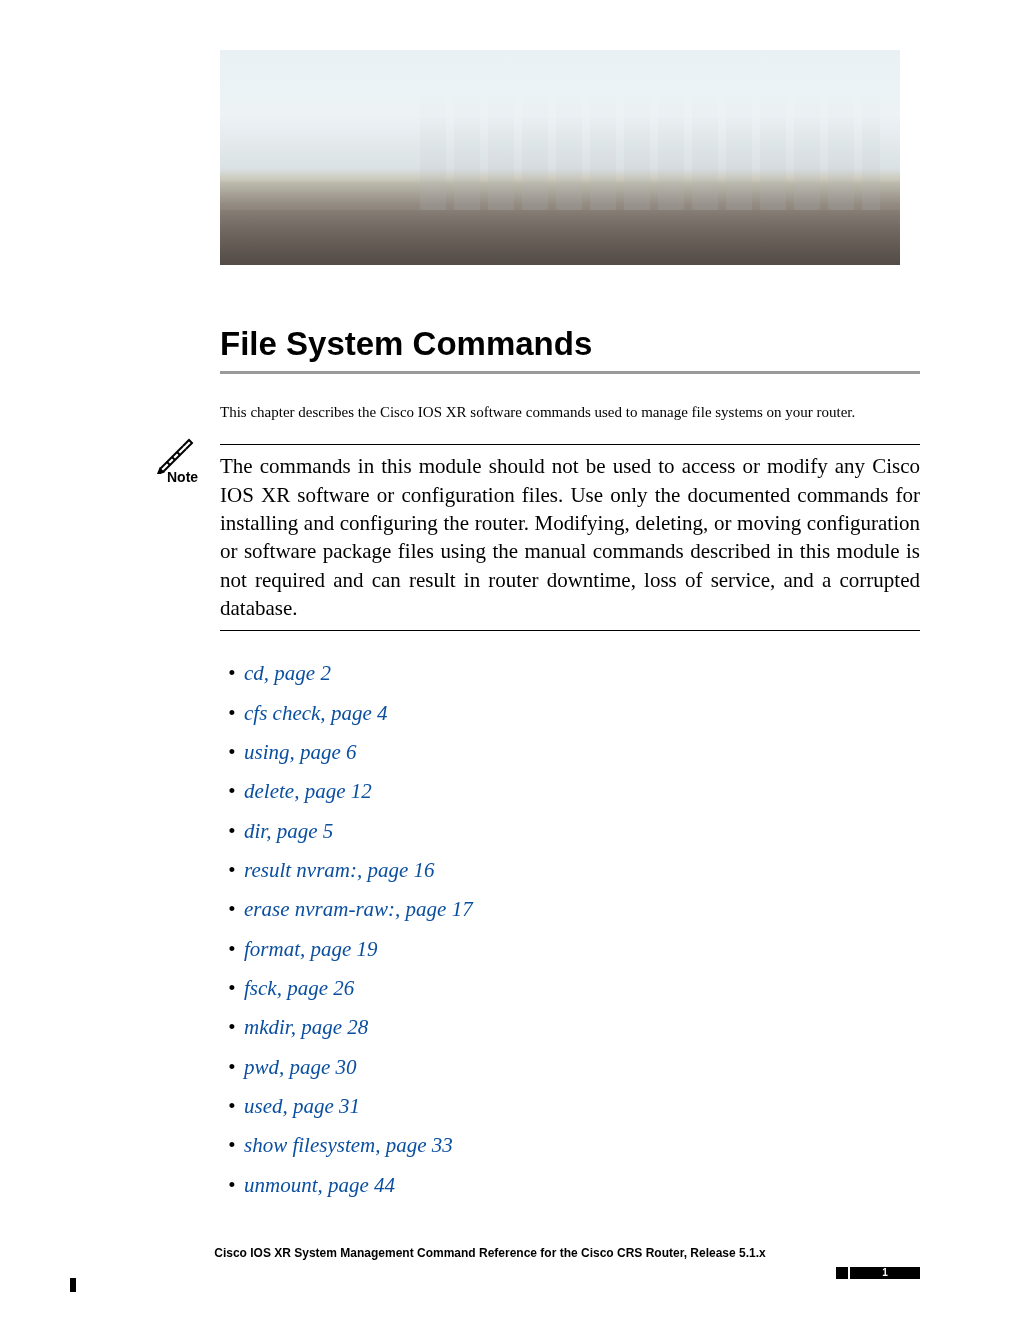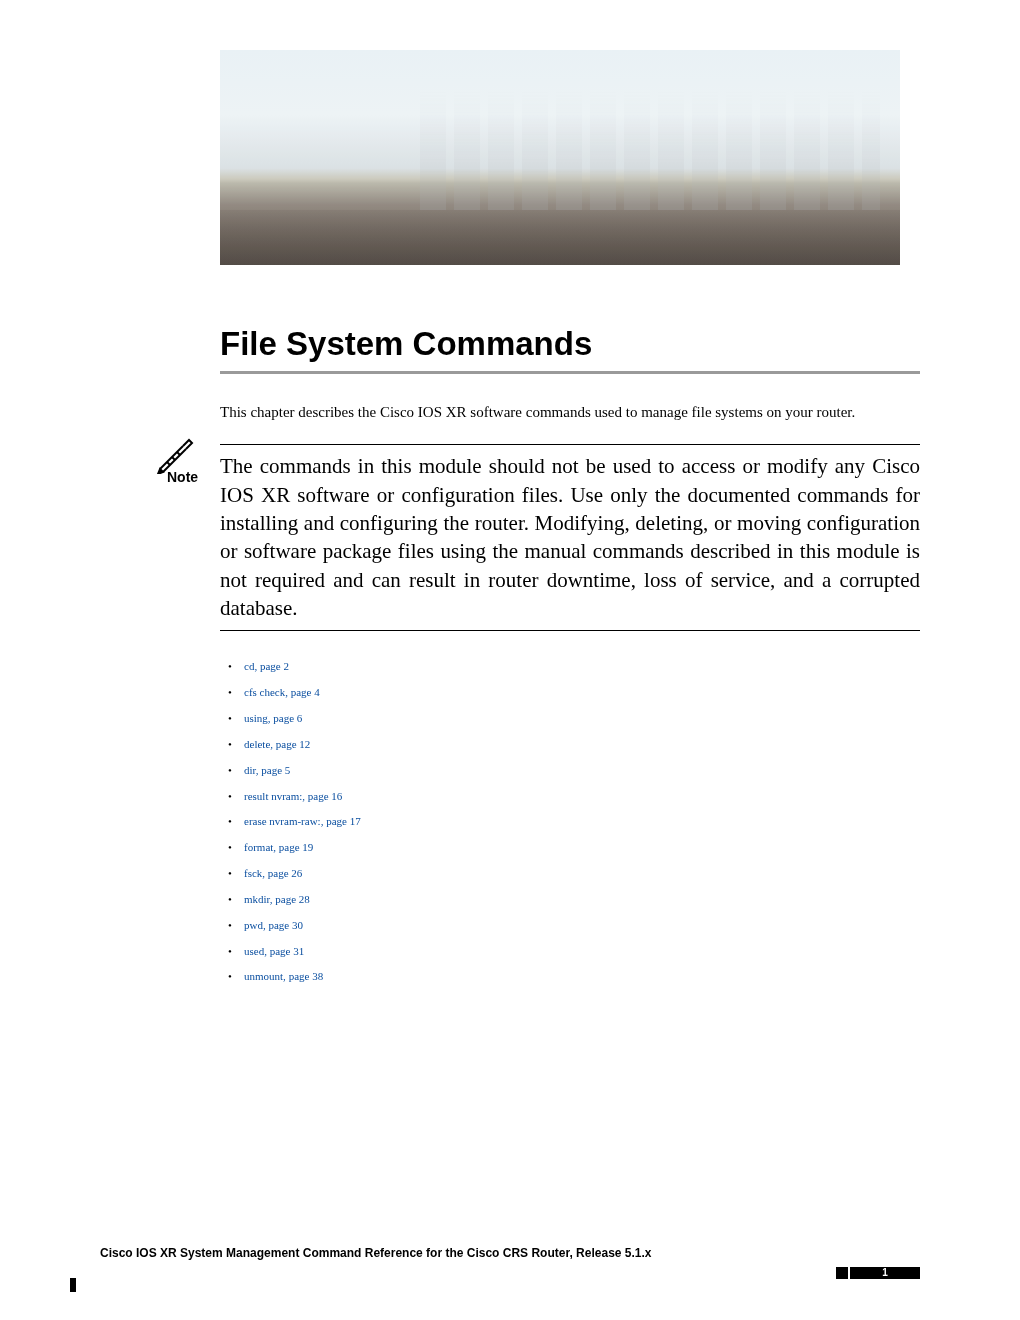--- a/index.html
+++ b/index.html
@@ -102,25 +102,26 @@
     line-height: 1.35;
     padding: 7px 0 8px 0;
     text-align: justify;
   }
   .toc {
     margin-left: 120px;
     margin-top: 28px;
     list-style: none;
   }
   .toc li {
-    font-size: 11px;
+    font-size: 21px;
     line-height: 1.35;
     margin-bottom: 11px;
     padding-left: 24px;
     position: relative;
+    font-style: italic;
   }
   .toc li::before {
     content: "•";
     position: absolute;
     left: 8px;
     top: 0;
     color: #000;
   }
   .toc a {
     color: #0b4fa0;
@@ -128,21 +129,21 @@
   }
   .footer {
     position: absolute;
     bottom: 28px;
     left: 100px;
     right: 100px;
     height: 46px;
     font-family: Arial, Helvetica, sans-serif;
   }
   .footer-title {
-    text-align: left;
+    text-align: center;
     font-weight: bold;
     font-size: 12px;
     margin-bottom: 4px;
     padding-right: 40px;
   }
   .footer-bar {
     display: flex;
     justify-content: flex-end;
     align-items: center;
     height: 18px;
@@ -209,21 +210,22 @@
     <li><a href="#"><span>using,</span> <span>page  6</span></a></li>
     <li><a href="#"><span>delete,</span> <span>page  12</span></a></li>
     <li><a href="#"><span>dir,</span> <span>page  5</span></a></li>
     <li><a href="#"><span>result nvram:,</span> <span>page  16</span></a></li>
     <li><a href="#"><span>erase nvram-raw:,</span> <span>page  17</span></a></li>
     <li><a href="#"><span>format,</span> <span>page  19</span></a></li>
     <li><a href="#"><span>fsck,</span> <span>page  26</span></a></li>
     <li><a href="#"><span>mkdir,</span> <span>page  28</span></a></li>
     <li><a href="#"><span>pwd,</span> <span>page  30</span></a></li>
     <li><a href="#"><span>used,</span> <span>page  31</span></a></li>
-    <li><a href="#"><span>unmount,</span> <span>page  38</span></a></li>
+    <li><a href="#"><span>show filesystem,</span> <span>page  33</span></a></li>
+    <li><a href="#"><span>unmount,</span> <span>page  44</span></a></li>
   </ul>
 
   <div class="left-marker"></div>
 
   <div class="footer">
     <div class="footer-title">Cisco IOS XR System Management Command Reference for the Cisco CRS Router, Release 5.1.x</div>
     <div class="footer-bar">
       <div class="chunk"></div>
       <div class="long">1</div>
     </div>

